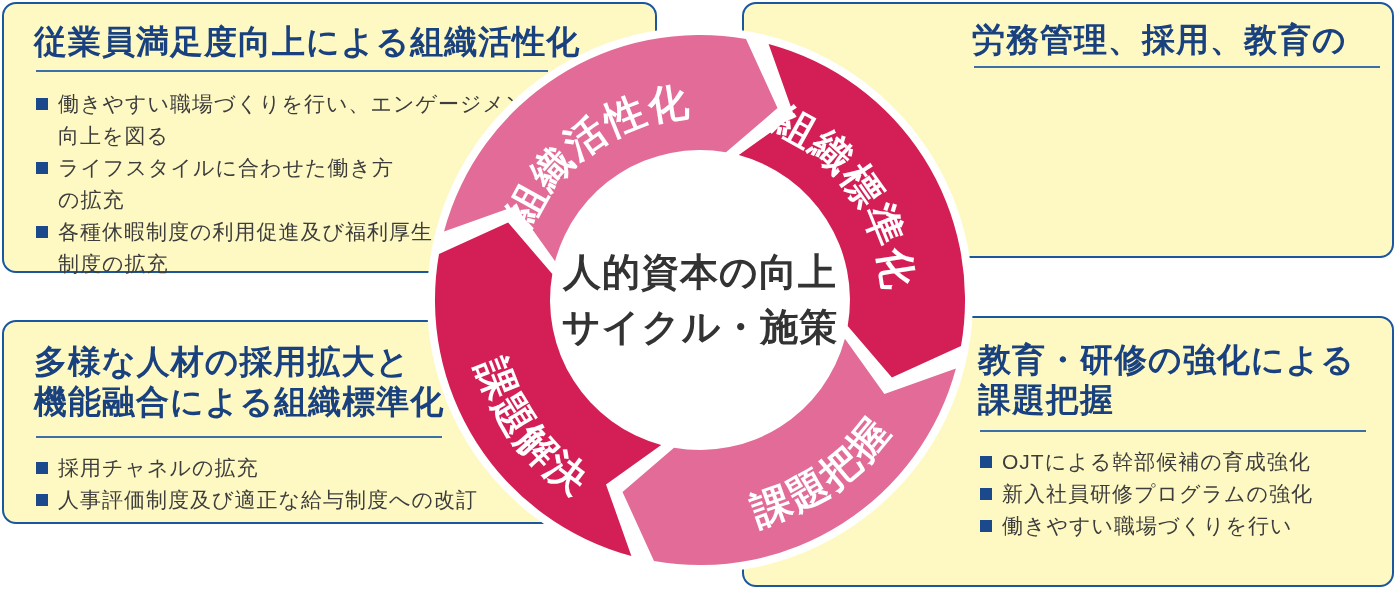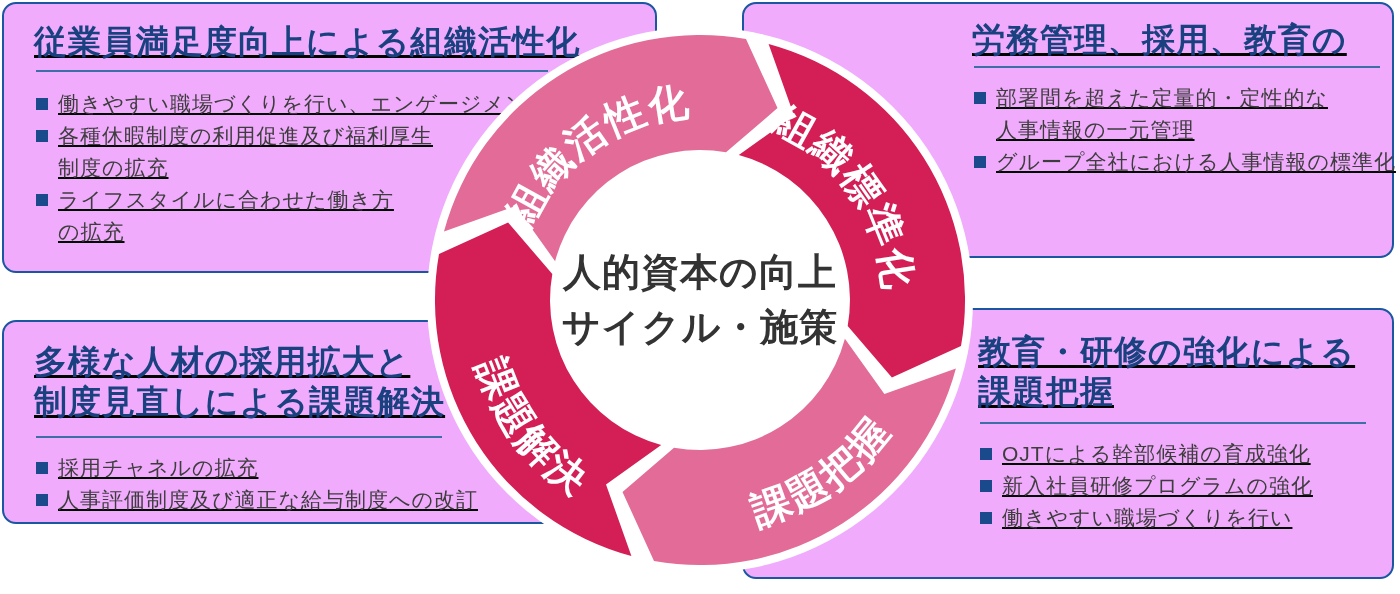--- a/index.html
+++ b/index.html
@@ -3,26 +3,26 @@
 <meta charset="utf-8">
 <title>人的資本の向上サイクル・施策</title>
 <style>
   html,body{margin:0;padding:0;background:#ffffff;}
   body{
     width:1400px;height:594px;position:relative;overflow:hidden;
     font-family:"Liberation Sans",sans-serif;
   }
   .panel{
     position:absolute;box-sizing:border-box;
-    background:#f0abfc;border:2px solid #1A57A0;border-radius:14px;text-decoration:underline;
+    background:#fef9c3;border:2px solid #1A57A0;border-radius:14px;
   }
   .p-tl{left:2px;  top:2px;   width:655px;height:271px;padding:18px 0 0 30px;}
   .p-tr{left:742px;top:2px;   width:652px;height:256px;padding:16px 8px 0 228px;}
   .p-bl{left:2px;  top:320px; width:656px;height:204px;padding:20px 0 0 30px;}
-  .p-br{left:742px;top:308px; width:652px;height:271px;padding:22px 0 16px 234px;}
+  .p-br{left:742px;top:316px; width:652px;height:271px;padding:22px 0 16px 234px;}
   .title{
     margin:0;font-size:33px;font-weight:700;line-height:40px;
     letter-spacing:1px;color:#19417F;white-space:nowrap;
   }
   .rule{height:2px;background:#3C6FA8;border:none;margin:8px 0 0 2px;}
   .p-tl .rule{width:512px;}
   .p-tr .rule{width:406px;margin-top:6px;}
   .p-bl .rule{width:406px;margin-top:14px;}
   .p-br .rule{width:386px;margin-top:10px;}
   ul.bullets{list-style:none;margin:16px 0 0 2px;padding:0;}
@@ -42,65 +42,51 @@
 <section class="panel p-tl">
   <h2 class="title">
     <span class="bl">従業員満足度向上による組織活性化</span>
   </h2>
   <div class="rule"></div>
   <ul class="bullets">
     <li>
       <span class="sq"></span>
       <span class="btext">
         <span class="bl">働きやすい職場づくりを行い、エンゲージメント</span>
+        <span class="bl">向上を図る</span>
+      </span>
+    </li>
+    <li>
+      <span class="sq"></span>
+      <span class="btext">
+        <span class="bl">ライフスタイルに合わせた働き方</span>
+        <span class="bl">の拡充</span>
       </span>
     </li>
     <li>
       <span class="sq"></span>
       <span class="btext">
         <span class="bl">各種休暇制度の利用促進及び福利厚生</span>
         <span class="bl">制度の拡充</span>
-      </span>
-    </li>
-    <li>
-      <span class="sq"></span>
-      <span class="btext">
-        <span class="bl">ライフスタイルに合わせた働き方</span>
-        <span class="bl">の拡充</span>
       </span>
     </li>
   </ul>
 </section>
 
 <section class="panel p-tr">
   <h2 class="title">
     <span class="bl">労務管理、採用、教育の</span>
   </h2>
   <div class="rule"></div>
-  <ul class="bullets">
-    <li>
-      <span class="sq"></span>
-      <span class="btext">
-        <span class="bl">部署間を超えた定量的・定性的な</span>
-        <span class="bl">人事情報の一元管理</span>
-      </span>
-    </li>
-    <li>
-      <span class="sq"></span>
-      <span class="btext">
-        <span class="bl">グループ全社における人事情報の標準化</span>
-      </span>
-    </li>
-  </ul>
 </section>
 
 <section class="panel p-bl">
   <h2 class="title">
     <span class="bl">多様な人材の採用拡大と</span>
-    <span class="bl">制度見直しによる課題解決</span>
+    <span class="bl">機能融合による組織標準化</span>
   </h2>
   <div class="rule"></div>
   <ul class="bullets">
     <li>
       <span class="sq"></span>
       <span class="btext">
         <span class="bl">採用チャネルの拡充</span>
       </span>
     </li>
     <li>

